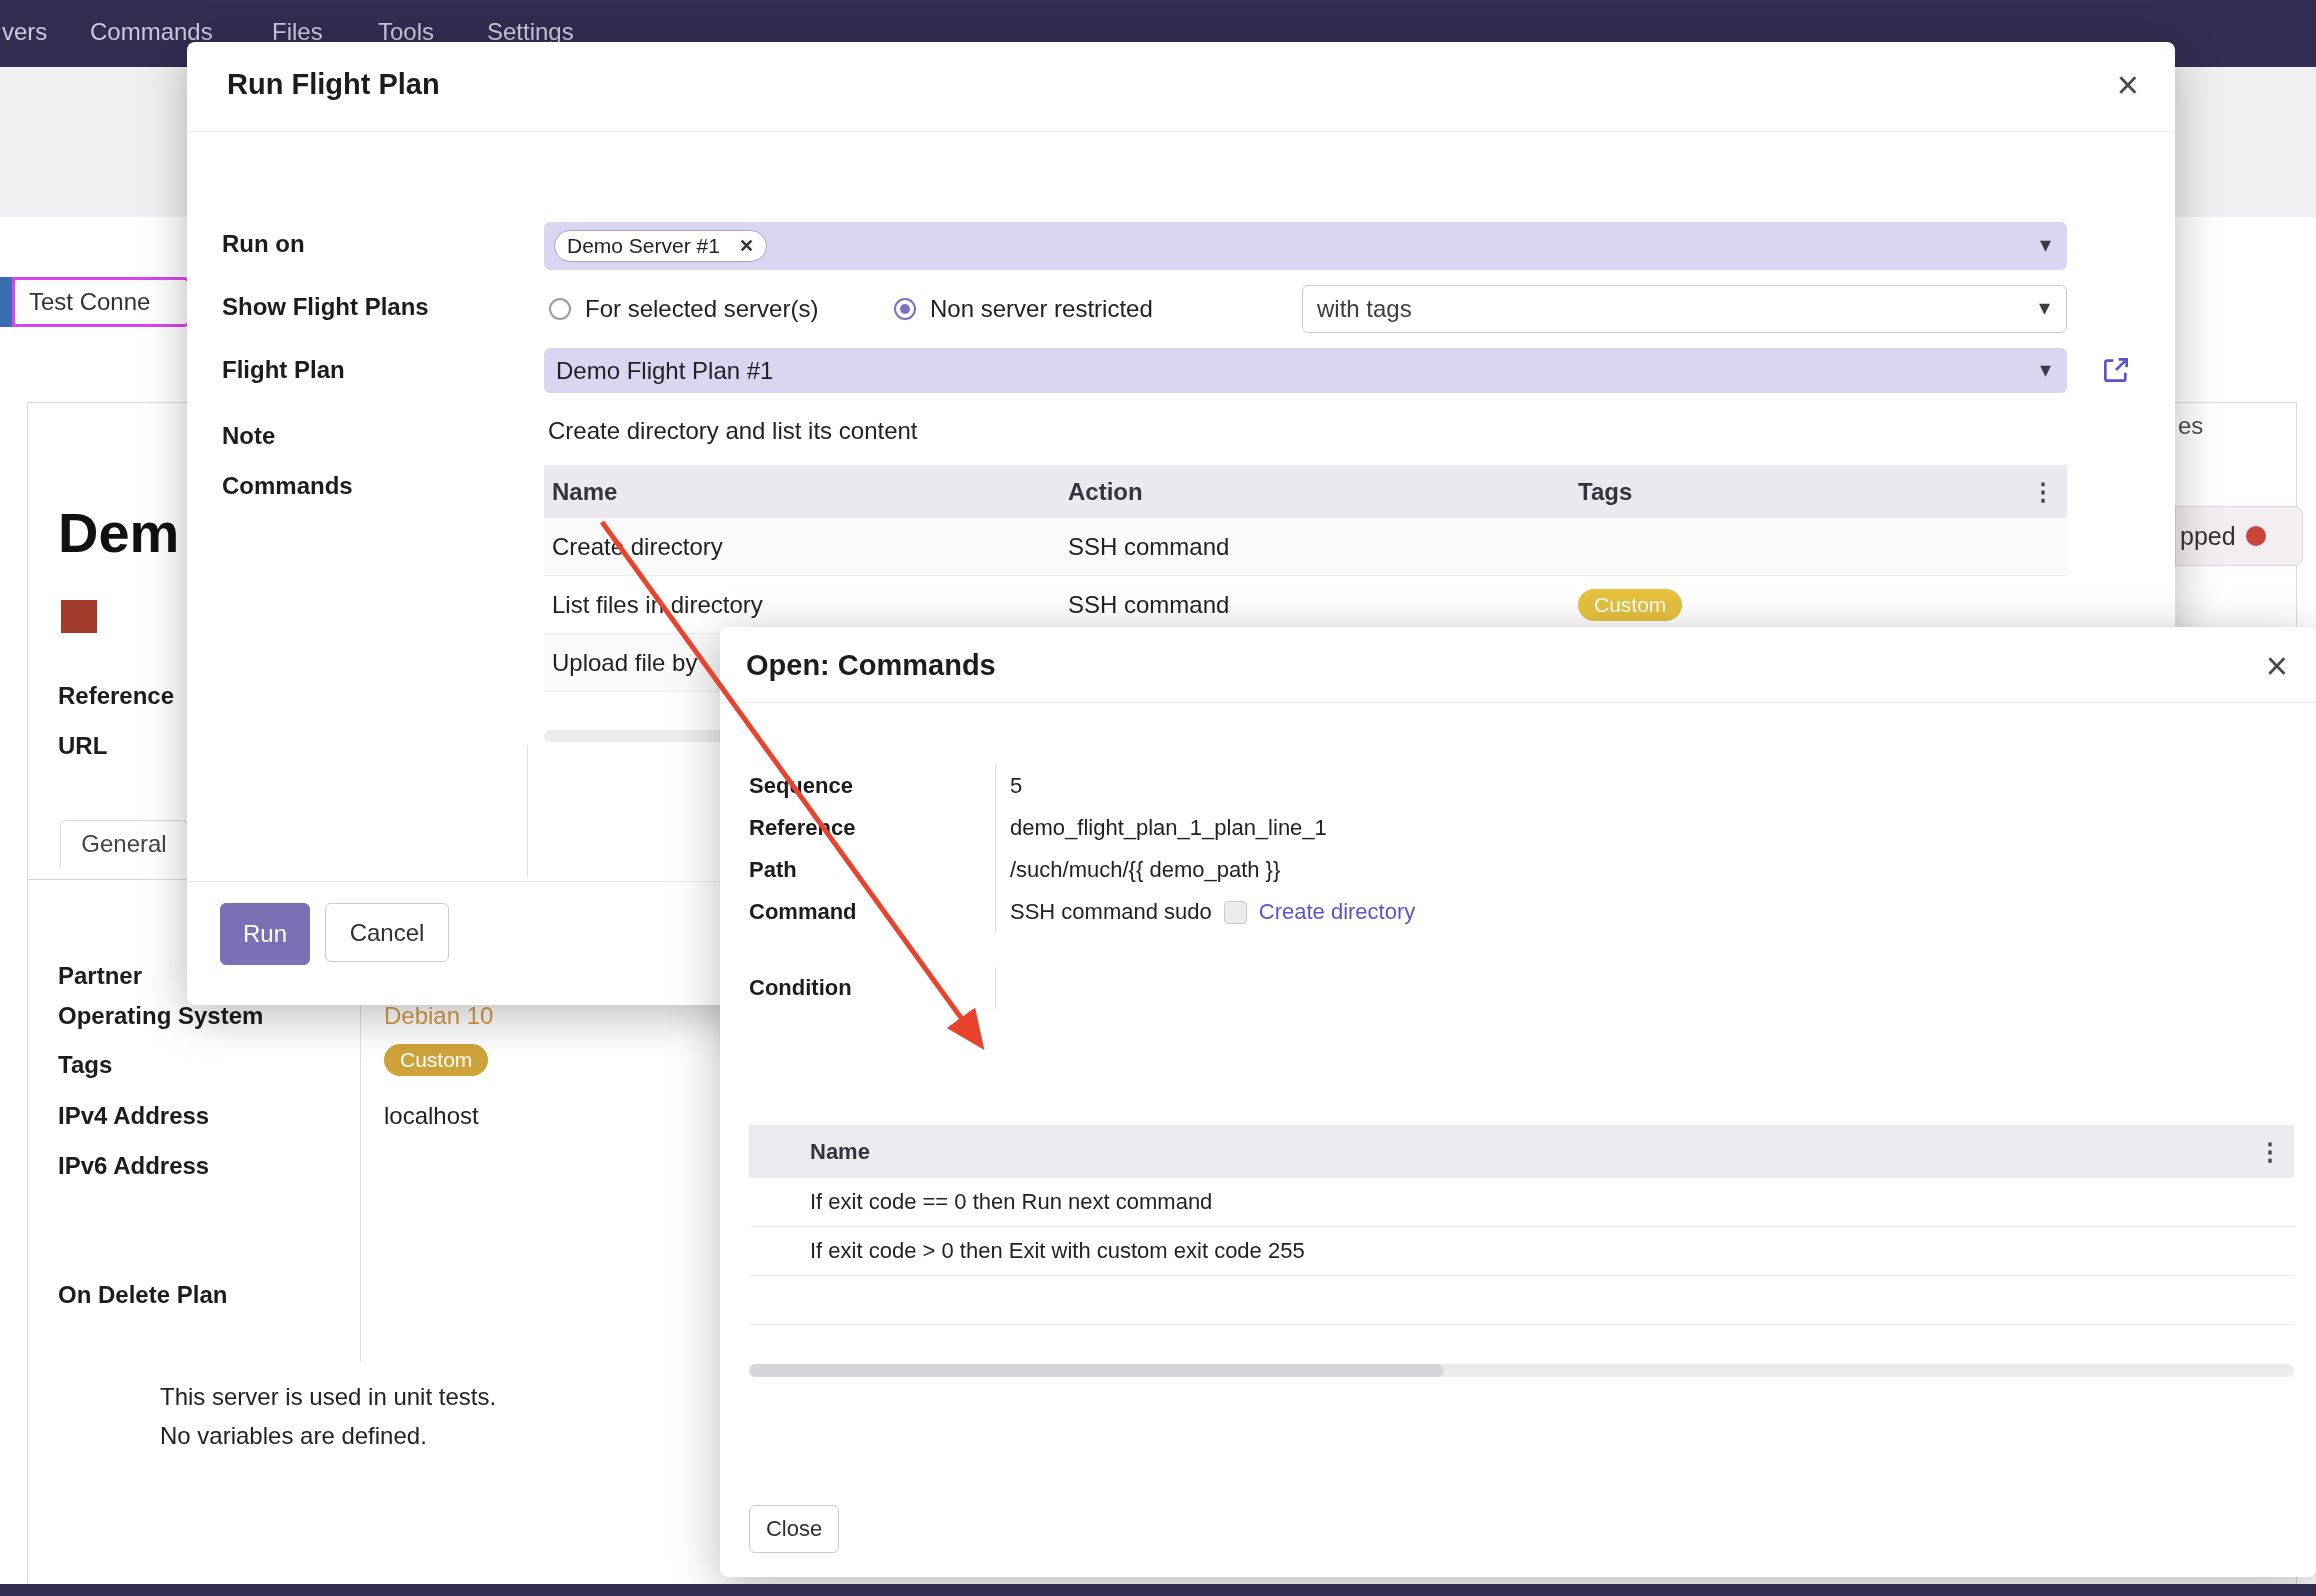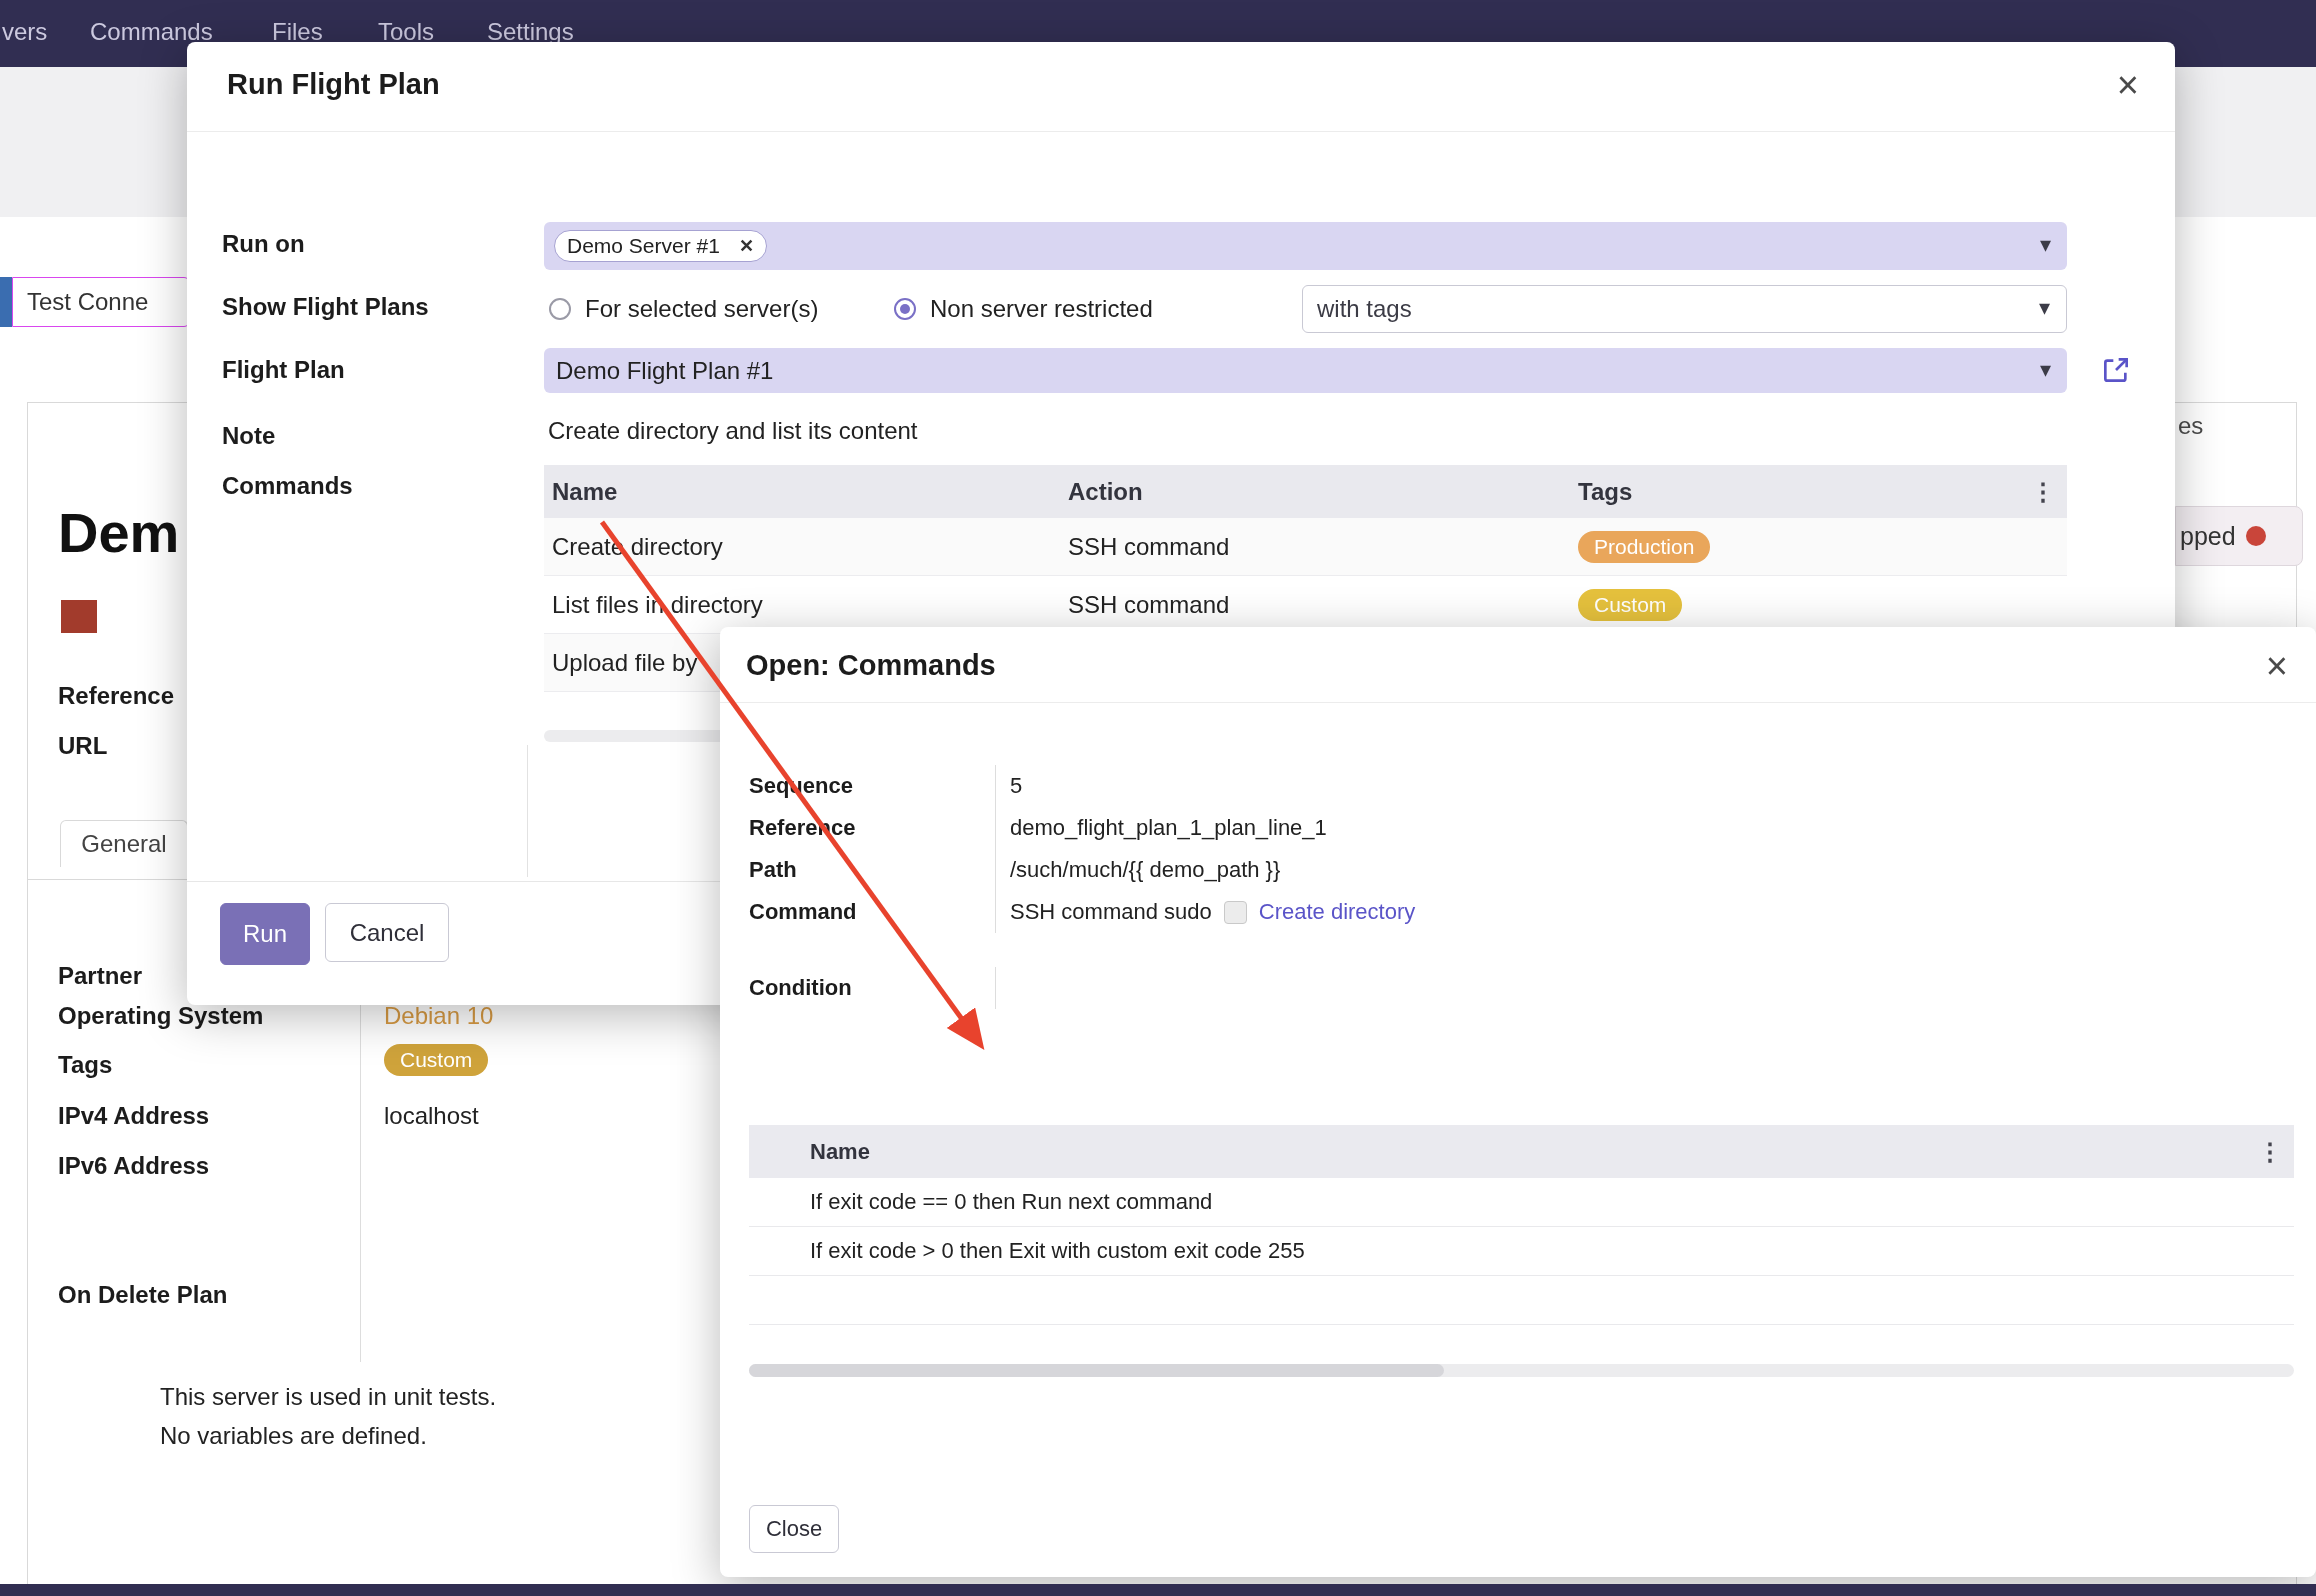--- a/index.html
+++ b/index.html
@@ -64,21 +64,21 @@
     <span class="nav-item" style="left:2px">vers</span>
     <span class="nav-item" style="left:90px">Commands</span>
     <span class="nav-item" style="left:272px">Files</span>
     <span class="nav-item" style="left:378px">Tools</span>
     <span class="nav-item" style="left:487px">Settings</span>
   </div>
 
   <div class="control-strip"></div>
 
   <div class="abs" style="left:0;top:277px;width:12px;height:50px;background:#3a6db0;z-index:1;"></div>
-  <div class="abs" style="left:12px;top:277px;width:178px;height:50px;background:#fff;border:1px solid #d946ef;
+  <div class="abs" style="left:12px;top:277px;width:178px;height:50px;background:#fff;border:3px solid #d946ef;
        border-radius:0 6px 6px 0;display:flex;align-items:center;padding-left:14px;font-size:24px;color:#333;z-index:1;box-sizing:border-box;">Test Conne</div>
 
   <div class="card"></div>
 
   <span class="abs" style="left:2178px;top:412px;font-size:24px;color:#4a4a4a;z-index:1;">es</span>
 
   <div class="abs" style="left:2175px;top:506px;width:128px;height:60px;background:#f3eef2;border:1px solid #ded7dd;
        border-radius:0 8px 8px 0;display:flex;align-items:center;gap:10px;padding-left:4px;z-index:1;box-sizing:border-box;">
     <span style="font-size:25px;color:#333;">pped</span>
     <span style="width:20px;height:20px;border-radius:50%;background:#c9453a;display:inline-block;"></span>
@@ -163,21 +163,20 @@
     <div class="abs" style="left:357px;top:423px;width:1523px;">
       <div class="r-head">
         <span class="r-cell">Name</span>
         <span class="r-cell">Action</span>
         <span class="r-cell">Tags</span>
         <span class="kebab">⋮</span>
       </div>
       <div class="r-row" style="background:#fafafa;">
         <span class="r-cell">Create directory</span>
         <span class="r-cell">SSH command</span>
-        <span class="r-cell"><span class="badge" style="background:#e9a65b;">Production</span></span>
       </div>
       <div class="r-row">
         <span class="r-cell">List files in directory</span>
         <span class="r-cell">SSH command</span>
         <span class="r-cell"><span class="badge" style="background:#e5c13d;">Custom</span></span>
       </div>
       <div class="r-row" style="background:#fafafa;">
         <span class="r-cell">Upload file by</span>
         <span class="r-cell"></span>
         <span class="r-cell"></span>

